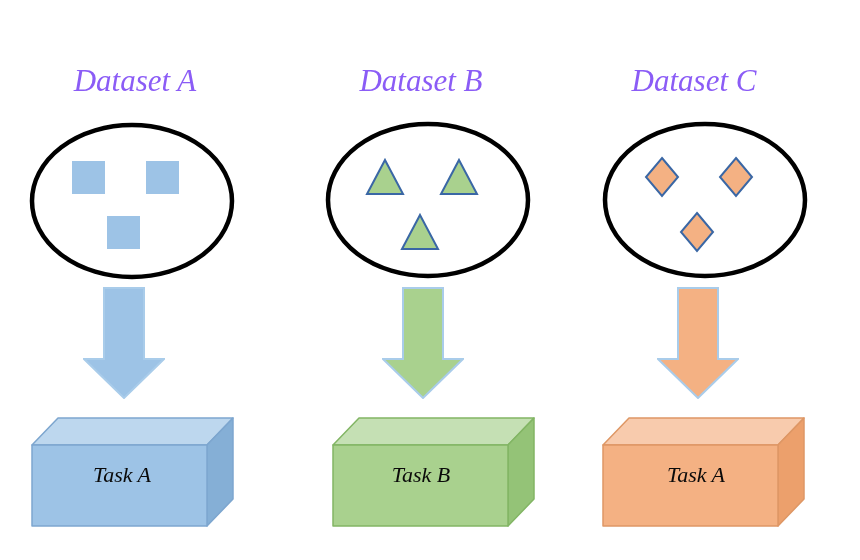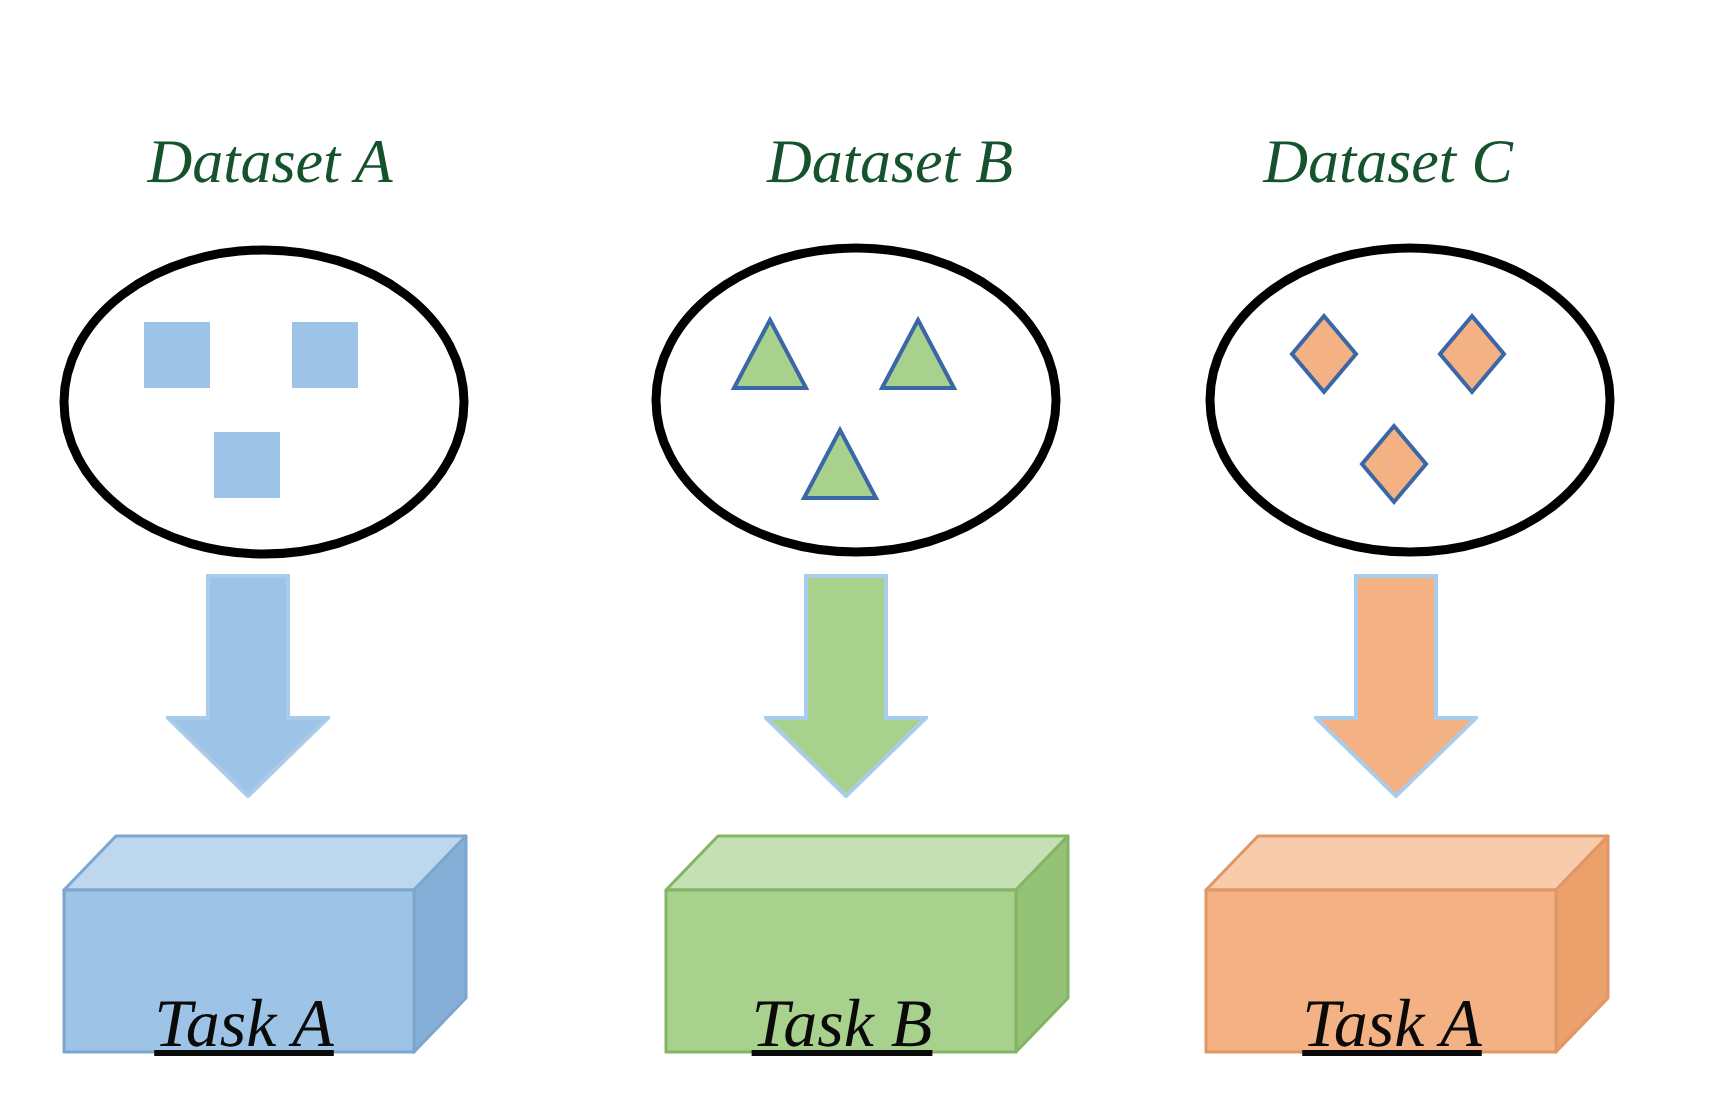--- a/index.html
+++ b/index.html
@@ -2,25 +2,25 @@
 <html><head>
 <meta charset="utf-8">
 <style>
   html,body{margin:0;padding:0;background:#ffffff;}
   .canvas{
     position:relative;width:860px;height:560px;background:#ffffff;
     font-family:"Liberation Serif","DejaVu Serif",serif;overflow:hidden;
   }
   .dataset-label{
     position:absolute;top:63px;transform:translateX(-50%);
-    font-style:italic;font-size:31px;color:#14532d;white-space:nowrap;
+    font-style:italic;font-size:31px;color:#8b5cf6;white-space:nowrap;
   }
   .task-label{
-    position:absolute;top:494px;transform:translateX(-50%);
-    font-style:italic;font-size:34px;color:#0a0a0a;white-space:nowrap;text-decoration:underline;
+    position:absolute;top:462px;transform:translateX(-50%);
+    font-style:italic;font-size:22px;color:#0a0a0a;white-space:nowrap;
   }
   svg{position:absolute;display:block;}
   .ellipse-outline{fill:none;stroke:#000000;stroke-width:4.5;}
   .shape-outline{stroke:#3A67A5;stroke-width:2;stroke-linejoin:miter;}
   .no-outline{stroke:none;}
   .arrow-outline{stroke:#A9CCEA;stroke-width:2;stroke-linejoin:miter;}
   .stroke-blue{stroke:#7DA6CF;stroke-width:1.5;stroke-linejoin:round;}
   .stroke-green{stroke:#82B564;stroke-width:1.5;stroke-linejoin:round;}
   .stroke-orange{stroke:#DE9765;stroke-width:1.5;stroke-linejoin:round;}
 </style>
@@ -45,21 +45,21 @@
 
     <svg style="left:31px;top:416px" width="203" height="112" viewBox="0 0 203 112">
       <polygon class="stroke-blue" points="1,29 27,2 202,2 176,29" fill="#BDD7EE"></polygon>
       <polygon class="stroke-blue" points="176,29 202,2 202,83 176,110" fill="#85AFD6"></polygon>
       <polygon class="stroke-blue" points="1,29 176,29 176,110 1,110" fill="#9DC3E6"></polygon>
     </svg>
     <div class="task-label" style="left:122px">Task A</div>
   </div>
 
   <div>
-    <div class="dataset-label" style="left:445px">Dataset B</div>
+    <div class="dataset-label" style="left:421px">Dataset B</div>
 
     <svg style="left:325px;top:121px" width="206" height="158" viewBox="0 0 206 158">
       <ellipse class="ellipse-outline" cx="103" cy="79" rx="100" ry="76"></ellipse>
       <polygon class="shape-outline" points="60,39 78,73 42,73" fill="#A9D18E"></polygon>
       <polygon class="shape-outline" points="134,39 152,73 116,73" fill="#A9D18E"></polygon>
       <polygon class="shape-outline" points="95,94 113,128 77,128" fill="#A9D18E"></polygon>
     </svg>
 
     <svg style="left:382px;top:287px" width="82" height="112" viewBox="0 0 82 112">
       <polygon class="arrow-outline" points="21,1 61,1 61,72 81,72 41,111 1,72 21,72" fill="#A9D18E"></polygon>

